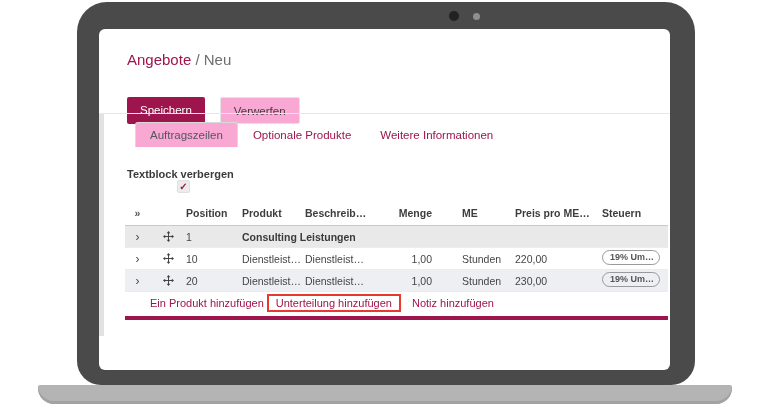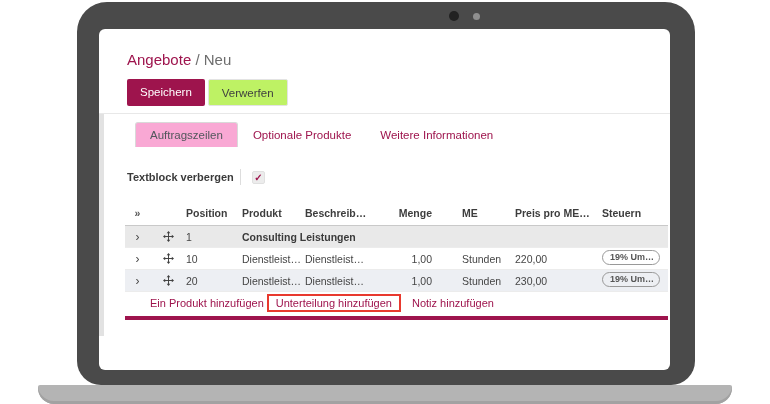--- a/index.html
+++ b/index.html
@@ -18,36 +18,36 @@
           box-shadow: inset 0 -3px 0 #a2a2a2; }
 
   
   .screen { position:absolute; left:99px; top:29px; width:571px; height:341px;
             background:#ffffff; border-radius:6px; overflow:hidden; }
 
   .breadcrumb { position:absolute; left:28px; top:22px; font-size:15px; }
   .crumb-parent { color:#9e144d; font-weight:500; }
   .crumb-sep, .crumb-current { color:#6d6d6d; }
 
-  .btn-row { position:absolute; left:28px; top:50px; height:27px; display:flex; }
+  .btn-row { position:absolute; left:28px; top:68px; height:27px; display:flex; }
   .btn { font-size:11.5px; padding:0 13px; height:27px; line-height:27px; border-radius:2px; cursor:pointer; }
   .btn-primary { background:#9e144d; color:#ffffff; font-weight:500; }
-  .btn-secondary { background:#bef264; color:#3f3f3f; border:1px solid #e3e3e3; margin-left:3px; font-weight:500; }
+  .btn-secondary { background:#f9a8d4; color:#3f3f3f; border:1px solid #e3e3e3; margin-left:15px; font-weight:500; }
 
   .panel-divider { position:absolute; left:0; top:84px; width:571px; height:1px; background:#e8e8e8; }
   .sheet-edge { position:absolute; left:0; top:85px; width:5px; height:222px; background:#e2e2e2; }
 
   .tabs { position:absolute; left:36px; top:91px; height:27px; display:flex; align-items:flex-end; font-size:11.5px; }
   .tab { padding:6px 14px; cursor:pointer; white-space:nowrap; }
   .tab.active { border:1px solid #d9d9d9; border-bottom:none; border-radius:3px 3px 0 0;
                 background:#f9a8d4; color:#52575c; }
   .tab.inactive { color:#9e144d; }
   .tab + .tab { margin-left:1px; }
 
-  .field-row { position:absolute; left:28px; top:139px; height:18px; display:flex; align-items:center; }
+  .field-row { position:absolute; left:28px; top:139px; height:18px; display:flex; align-items:center;flex-direction:column; }
   .field-label { font-size:11px; font-weight:bold; color:#3b3b3b; width:113px; }
   .field-sep { width:1px; height:16px; background:#dddddd; margin-right:11px; }
   .checkbox { width:13px; height:13px; background:#ececec; border:1px solid #e0e0e0; border-radius:2px;
               display:flex; align-items:center; justify-content:center; cursor:pointer; }
   .checkbox .check { color:#9e144d; font-size:10px; font-weight:bold; line-height:13px; }
 
   
   .table { position:absolute; left:26px; top:171px; width:543px; font-size:10.5px; color:#454545; }
   .trow { display:flex; height:22px; align-items:center; border-bottom:1px solid #ececec; }
   .thead { height:26px; font-weight:bold; color:#3d3d3d; border-bottom:1px solid #c9c9c9; display:flex; align-items:center; }

